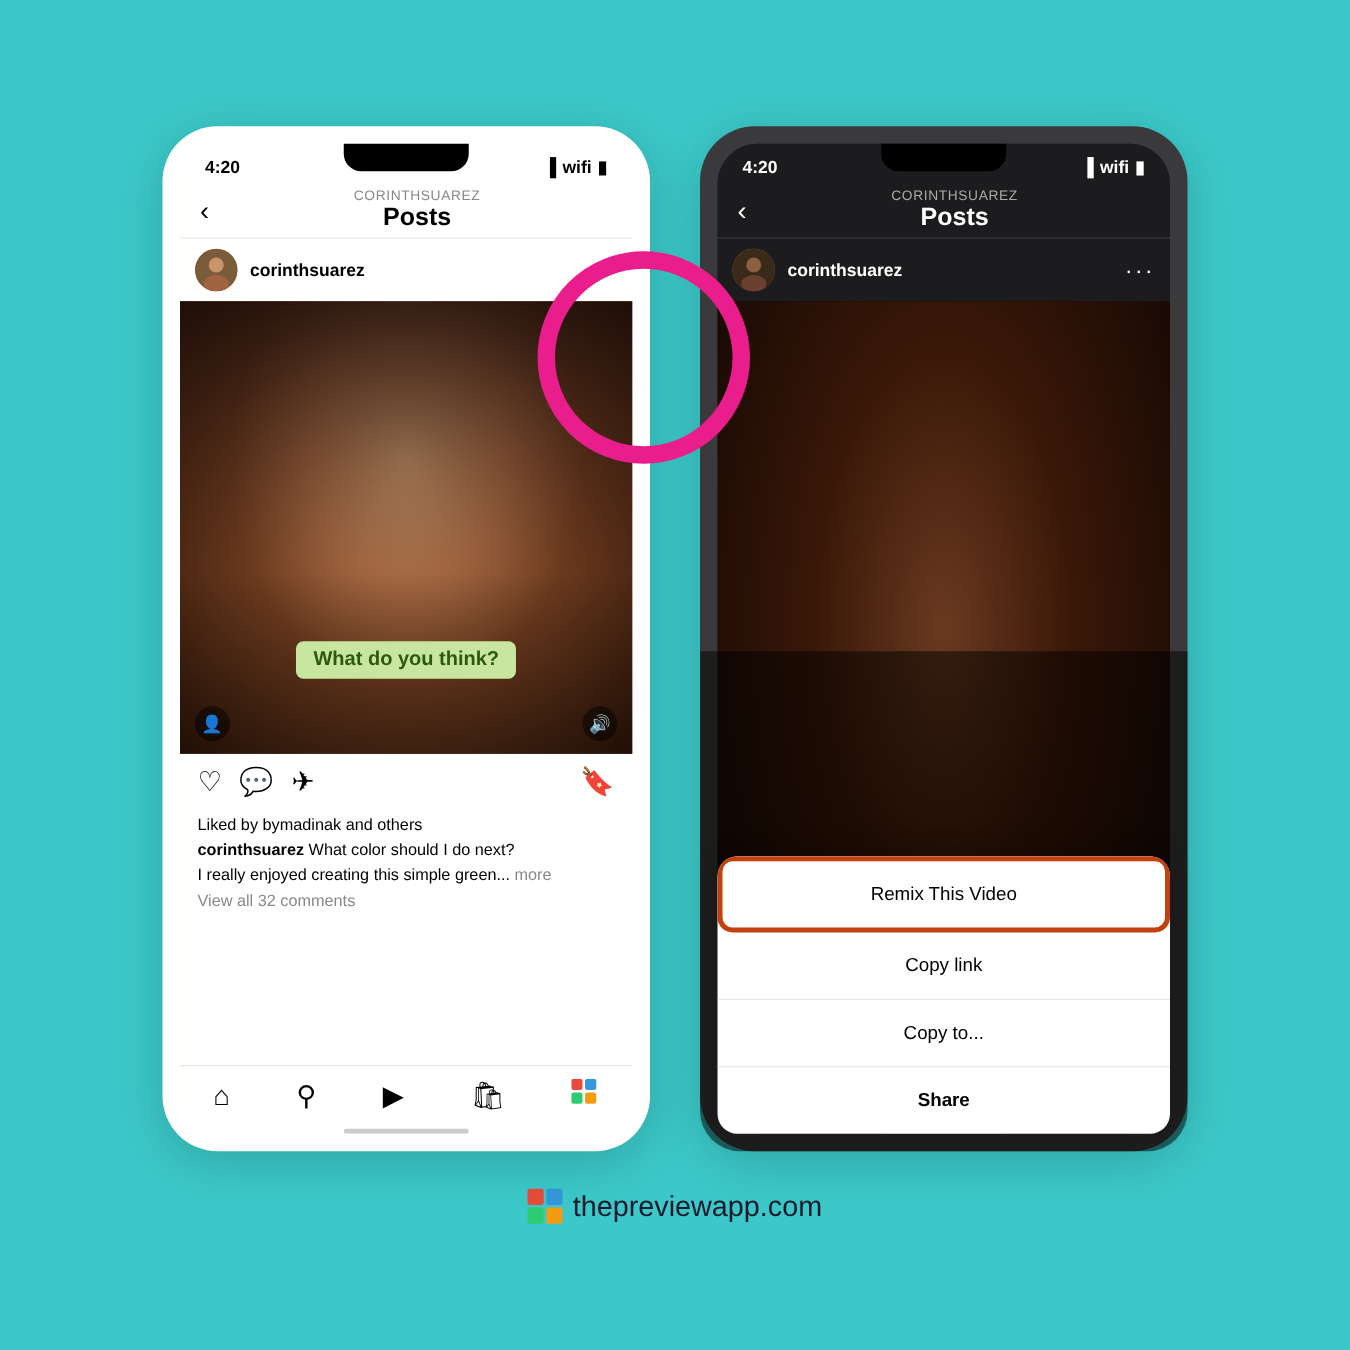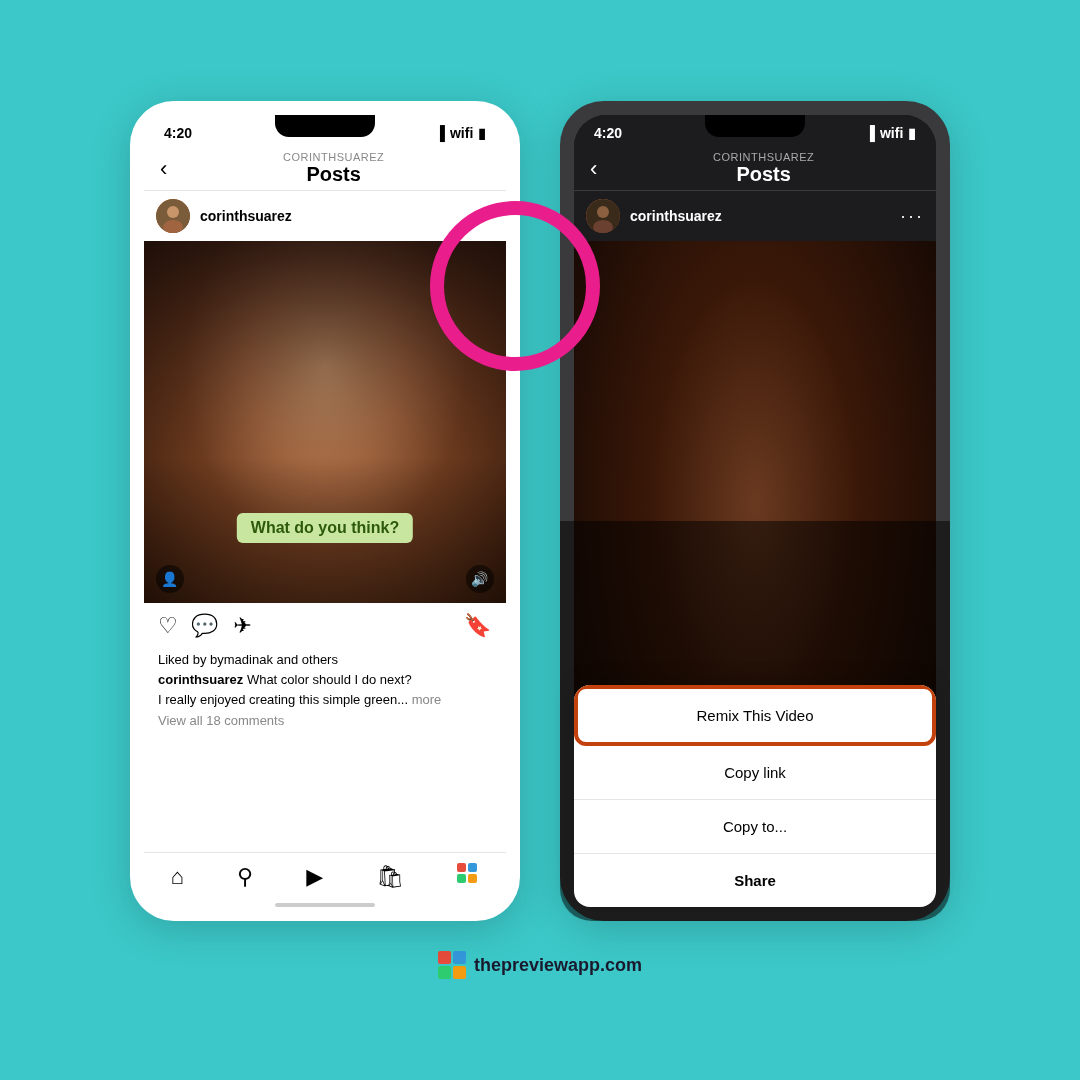--- a/index.html
+++ b/index.html
@@ -393,22 +393,22 @@
       display: grid;
       grid-template-columns: 1fr 1fr;
       gap: 2px;
     }
 
     .logo-square {
       border-radius: 2px;
     }
 
     .watermark-text {
-      font-size: 18px;
-      font-weight: 700;
+      font-size: 23px;
+      font-weight: 400;
       color: #1a1a2e;
     }
 
     
     .dark-overlay {
       position: absolute;
       bottom: 0;
       left: 0;
       right: 0;
       height: 400px;
@@ -497,21 +497,21 @@
       <div class="post-caption">
         <div class="caption-liked">Liked by bymadinak and others</div>
         <div class="caption-text">
           <span class="caption-bold">corinthsuarez</span>
           <span>What color should I do next?</span>
         </div>
         <div class="caption-text">
           <span>I really enjoyed creating this simple green...</span>
           <span class="caption-more">more</span>
         </div>
-        <div class="caption-comments">View all 18 comments</div>
+        <div class="caption-comments">View all 32 comments</div>
       </div>
 
       <div class="bottom-nav">
         <span class="bottom-nav-icon">⌂</span>
         <span class="bottom-nav-icon">⚲</span>
         <span class="bottom-nav-icon">▶</span>
         <span class="bottom-nav-icon">🛍</span>
         <span class="bottom-nav-icon bottom-nav-active">
           <svg width="22" height="22" viewBox="0 0 22 22">
             <rect x="0" y="0" width="9" height="9" rx="2" fill="#e74c3c"></rect>

